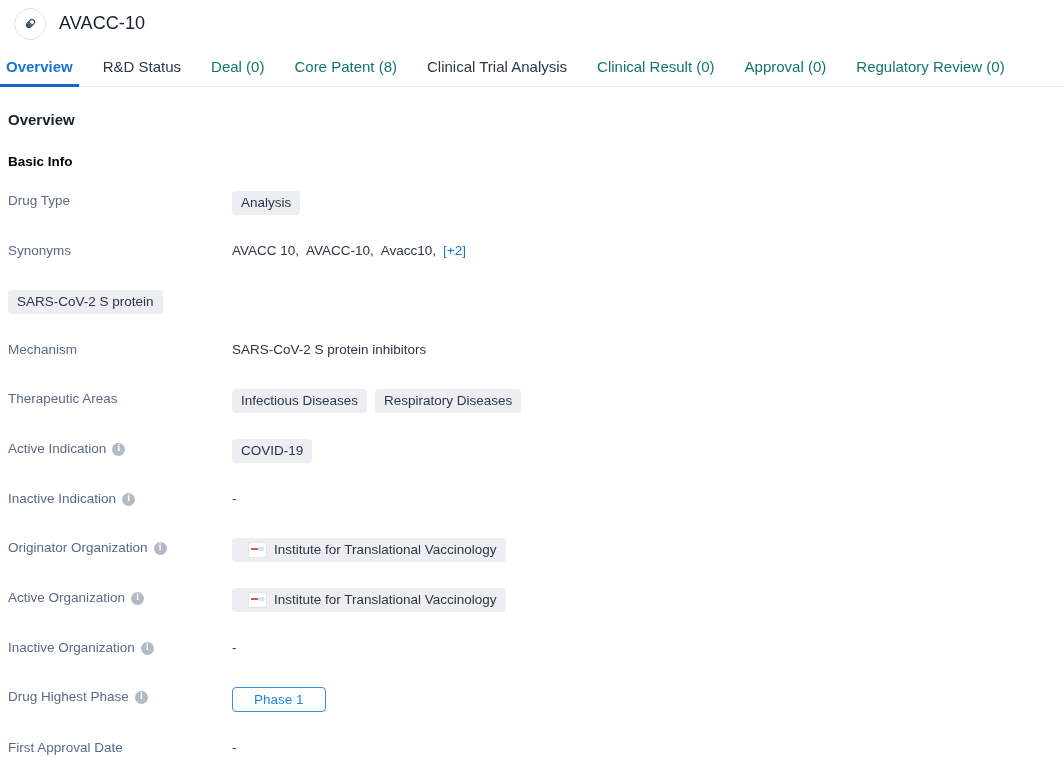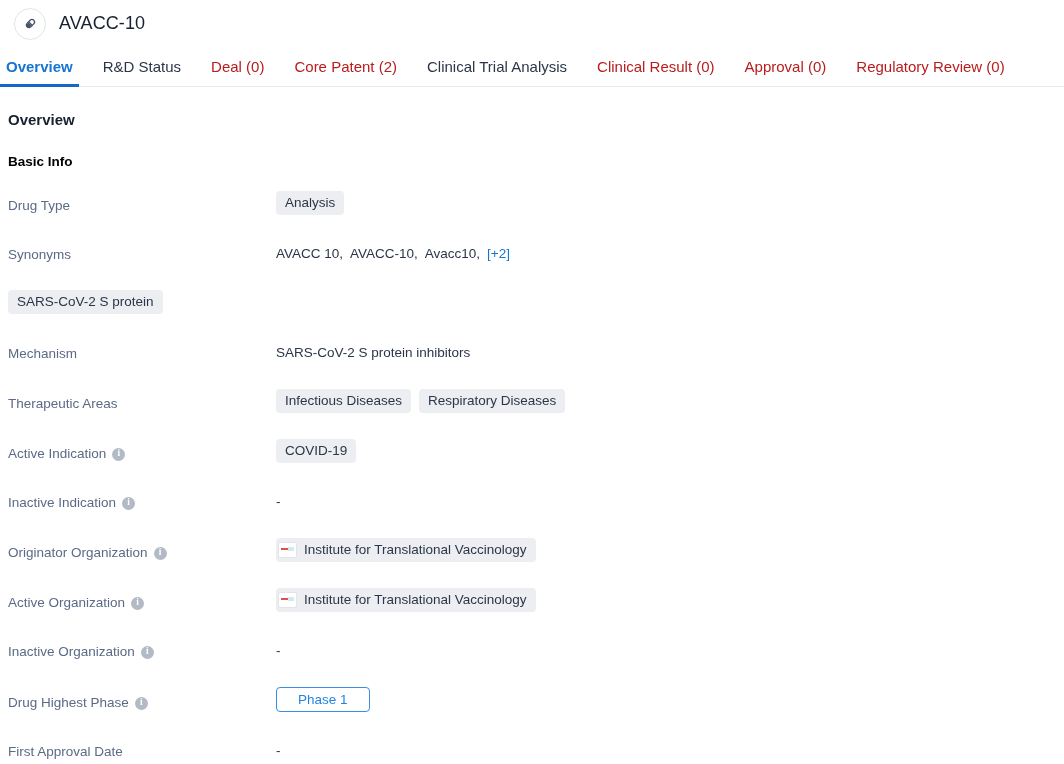--- a/index.html
+++ b/index.html
@@ -53,21 +53,21 @@
   }
   .tabbar::after {
     content: "";
     position: absolute;
     left: 0; right: 0; bottom: 0;
     height: 1px;
     background: #e6e8eb;
   }
   .tab {
     font-size: 15px;
-    color: #b91c1c;
+    color: #0f766e;
     padding: 0 0 12px 0;
     margin-right: 30px;
     position: relative;
     white-space: nowrap;
     cursor: pointer;
   }
   .tab:first-child { margin-left: 6px; }
   .tab.enabled { color: #2b3648; }
   .tab.active {
     color: #1675d1;
@@ -96,24 +96,23 @@
   }
   .subsection-title {
     font-size: 13.5px;
     font-weight: bold;
     color: #000000;
     margin: 0 0 21px 0;
   }
 
   .field-row {
     display: flex;
-    align-items: flex-end;
+    align-items: flex-start;
     min-height: 24px;
     margin-bottom: 25px;
-    gap: 44px;
   }
   .field-label {
     width: 224px;
     flex: 0 0 224px;
     font-size: 13.5px;
     color: #5b6a85;
     display: flex;
     align-items: center;
     padding-top: 2px;
     line-height: 18px;
@@ -152,21 +151,21 @@
     background: #eceef2;
     color: #2b3648;
     border-radius: 4px;
     padding: 4px 9px;
     font-size: 13.5px;
     margin-right: 8px;
     line-height: 16px;
     cursor: pointer;
     white-space: nowrap;
   }
-  .tag.with-logo { padding-left: 2px; }
+  .tag.with-logo { padding-left: 16px; }
   .org-logo {
     width: 17px;
     height: 14px;
     border-radius: 2px;
     background: #ffffff;
     border: 1px solid #e1e4e9;
     margin-right: 7px;
     flex: 0 0 auto;
     position: relative;
     overflow: hidden;
@@ -218,21 +217,21 @@
       </g>
     </svg>
   </div>
   <div class="page-title">AVACC-10</div>
 </div>
 
 <div class="tabbar">
   <div class="tab active">Overview</div>
   <div class="tab enabled">R&amp;D Status</div>
   <div class="tab">Deal (0)</div>
-  <div class="tab">Core Patent (2)</div>
+  <div class="tab">Core Patent (8)</div>
   <div class="tab enabled">Clinical Trial Analysis</div>
   <div class="tab">Clinical Result (0)</div>
   <div class="tab">Approval (0)</div>
   <div class="tab">Regulatory Review (0)</div>
 </div>
 
 <div class="content">
 
   <div class="section-title">Overview</div>
 

